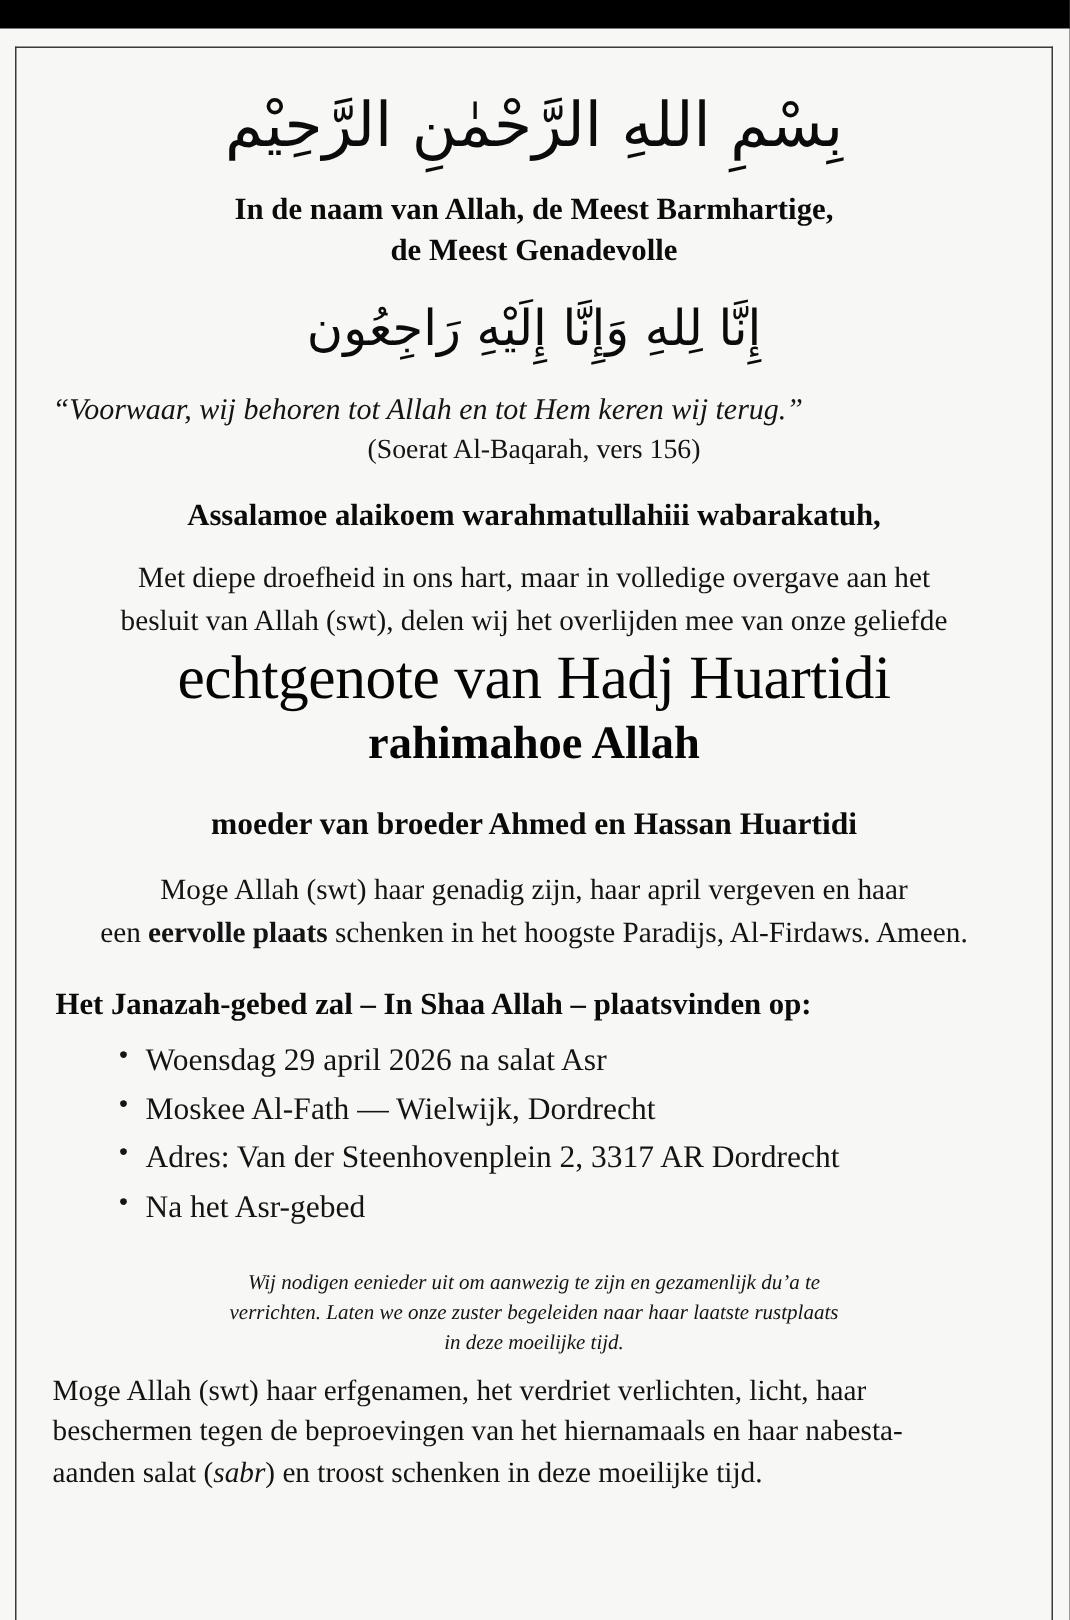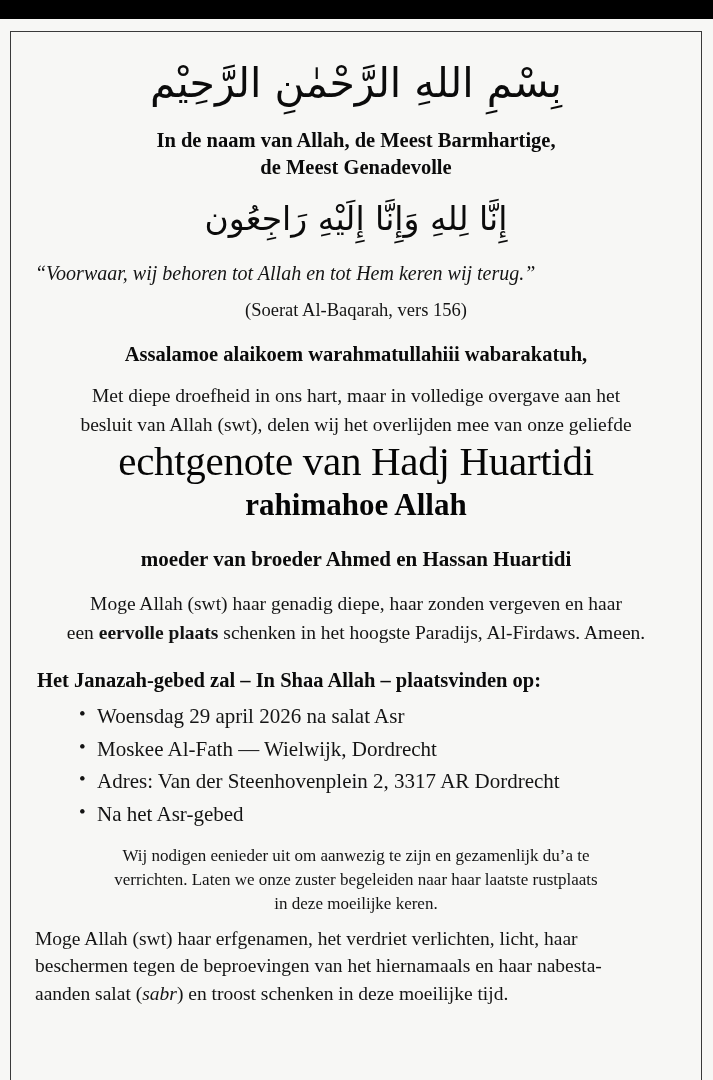--- a/index.html
+++ b/index.html
@@ -79,21 +79,21 @@
     font-style: italic;
     font-size: 20px;
     color: #141414;
     margin-top: 20px;
     line-height: 1.25;
   }
   .quote-ref {
     text-align: center;
     font-size: 18.5px;
     color: #141414;
-    margin-top: 13px;
+    margin-top: 3px;
     line-height: 1.2;
   }
 
   .salaam {
     text-align: center;
     font-weight: bold;
     font-size: 20.5px;
     color: #0b0b0b;
     margin-top: 22px;
   }
@@ -163,24 +163,25 @@
     content: "\2022";
     position: absolute;
     left: 0;
     top: -1px;
     font-size: 19px;
     color: #141414;
   }
 
   .closing {
     text-align: center;
-    font-size: 17px;
+    font-size: 14px;
     color: #141414;
     line-height: 1.42;
-    margin-top: 14px;
+    margin-top: 26px;
+    font-style: italic;
   }
   .closing2 {
     font-size: 19.5px;
     color: #141414;
     line-height: 1.42;
     margin-top: 8px;
   }
   .closing2 i { font-style: italic; }
 </style>
 </head>
@@ -211,37 +212,37 @@
       <div>besluit van Allah (swt), delen wij het overlijden mee van onze geliefde</div>
     </div>
 
     <div class="deceased-name">echtgenote van Hadj Huartidi</div>
 
     <div class="rahimahoe">rahimahoe Allah</div>
 
     <div class="relation">moeder van broeder Ahmed en Hassan Huartidi</div>
 
     <div class="dua">
-      <div>Moge Allah (swt) haar genadig diepe, haar zonden vergeven en haar</div>
+      <div>Moge Allah (swt) haar genadig zijn, haar april vergeven en haar</div>
       <div><span>een </span><b>eervolle plaats</b><span> schenken in het hoogste Paradijs, Al-Firdaws. Ameen.</span></div>
     </div>
 
     <div class="janazah-heading">Het Janazah-gebed zal – In Shaa Allah – plaatsvinden op:</div>
 
     <ul class="details-list">
       <li>Woensdag 29 april 2026 na salat Asr</li>
       <li>Moskee Al-Fath — Wielwijk, Dordrecht</li>
       <li>Adres: Van der Steenhovenplein 2, 3317 AR Dordrecht</li>
       <li>Na het Asr-gebed</li>
     </ul>
 
     <div class="closing">
       <div>Wij nodigen eenieder uit om aanwezig te zijn en gezamenlijk du’a te</div>
       <div>verrichten. Laten we onze zuster begeleiden naar haar laatste rustplaats</div>
-      <div>in deze moeilijke keren.</div>
+      <div>in deze moeilijke tijd.</div>
     </div>
 
     <div class="closing2">
       <div>Moge Allah (swt) haar erfgenamen, het verdriet verlichten, licht, haar</div>
       <div>beschermen tegen de beproevingen van het hiernamaals en haar nabesta-</div>
       <div><span>aanden salat (</span><i>sabr</i><span>) en troost schenken in deze moeilijke tijd.</span></div>
     </div>
 
   </div>
 </div>

